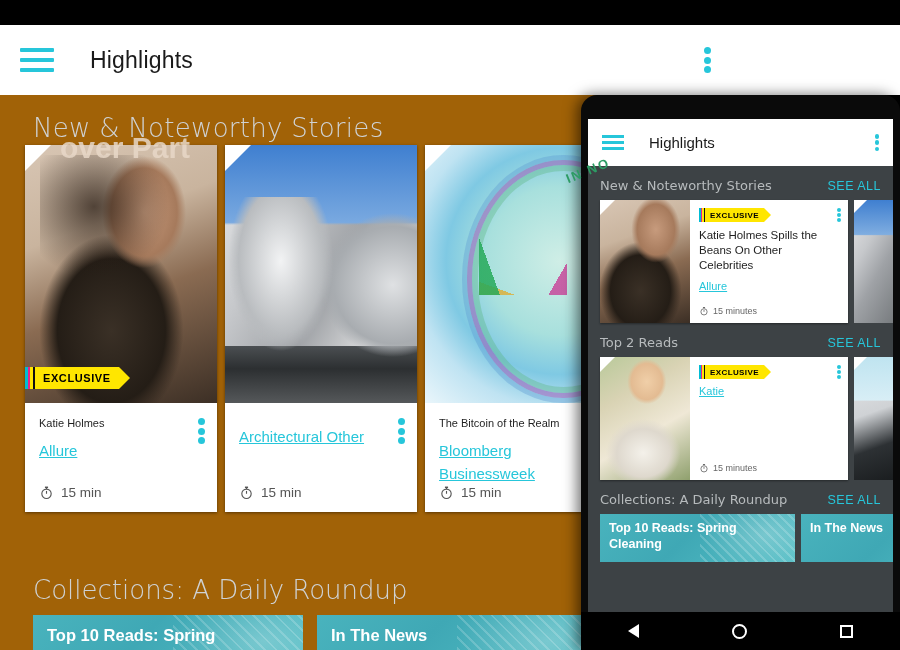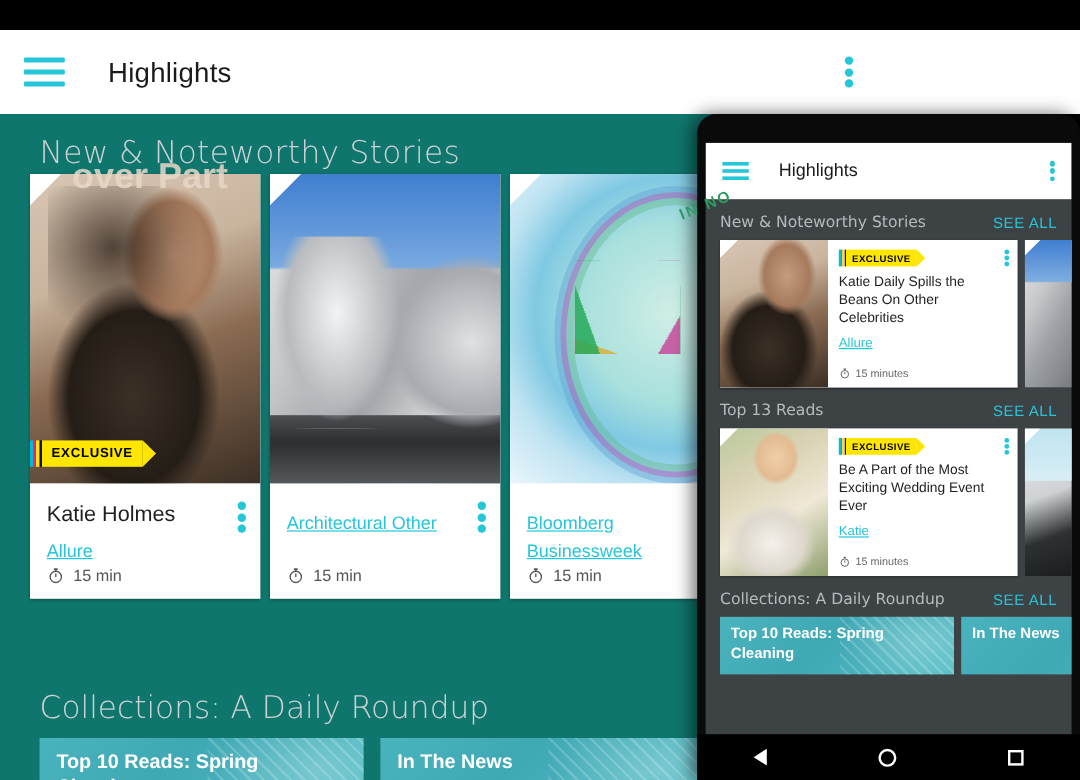--- a/index.html
+++ b/index.html
@@ -2,21 +2,21 @@
 <html><head>
 <meta charset="utf-8">
 <style>
   * { box-sizing: border-box; margin: 0; padding: 0; }
   html, body {
     width: 900px; height: 650px;
     background: #000;
     font-family: "Liberation Sans", sans-serif;
     overflow: hidden;
   }
-  #root { position: relative; width: 741px; height: 650px; background: #0f766e; }
+  #root { position: relative; width: 741px; height: 650px; background: #a16207; }
 
   
   .top-black { position:absolute; left:0; top:0; width:900px; height:25px; background:#000; }
 
   
   .appbar {
     position:absolute; left:0; top:25px; width:900px; height:70px;
     background:#ffffff; display:flex; align-items:center; padding:0 20px;
   }
   .hamburger { width:34px; height:24px; display:flex; flex-direction:column; justify-content:space-between; cursor:pointer; }
@@ -53,21 +53,21 @@
   .cmyk i { flex:1; }
   .excl-badge {
     background:#ffe600; color:#000; font-size:11px; font-weight:bold;
     letter-spacing:.6px; padding:0 8px; display:flex; align-items:center; position:relative;
   }
   .excl-badge::after {
     content:""; position:absolute; right:-11px; top:0; width:0; height:0;
     border-left:11px solid #ffe600; border-top:11px solid transparent; border-bottom:11px solid transparent;
   }
   .card-body { padding:14px 14px 0 14px; position:relative; flex:1; display:flex; flex-direction:column; }
-  .card-title { font-size:18px; color:#1f1f1f; line-height:1.25; padding-right:22px; }
+  .card-title { font-size:11px; color:#1f1f1f; line-height:1.25; padding-right:22px; }
   .card-source { font-size:15px; color:#26c6da; text-decoration:underline; margin-top:8px; line-height:1.55; }
   .card-dots { position:absolute; right:12px; top:15px; }
   .card-dots i { background:#26c6da; }
   .card-foot { display:flex; align-items:center; gap:7px; padding:0 14px 12px 14px; margin-top:auto; }
   .card-time { font-size:13.5px; color:#555; }
   .stopwatch { width:15px; height:15px; }
 
   
   .img-katie {
     width:100%; height:100%;
@@ -319,20 +319,21 @@
         </div>
       </div>
 
       <div class="card">
         <div class="card-img">
           <div class="img-bitcoin"></div>
           <div class="bitcoin-text">IN NO</div>
           <div class="dogear"></div>
         </div>
         <div class="card-body">
+          <div class="card-title">The Bitcoin of the Realm</div>
           <a class="card-source">Bloomberg Businessweek</a>
           <div class="dots card-dots">
               <i></i>
               <i></i>
               <i></i>
             </div>
         </div>
         <div class="card-foot">
           <svg class="stopwatch" viewBox="0 0 24 24">
             <circle cx="12" cy="14" r="7.5" fill="none" stroke="#555" stroke-width="1.8"></circle>
@@ -390,21 +391,21 @@
           <div class="p-card-body">
             <div class="p-excl-wrap">
               <div class="p-cmyk">
                 <i style="background:#00bcd4"></i>
                   <i style="background:#e91e8c"></i>
                   <i style="background:#ffe600"></i>
                   <i style="background:#111"></i>
               </div>
               <div class="p-excl">EXCLUSIVE</div>
             </div>
-            <div class="p-card-title">Katie Daily Spills the Beans On Other Celebrities</div>
+            <div class="p-card-title">Katie Holmes Spills the Beans On Other Celebrities</div>
             <a class="p-card-source">Allure</a>
             <div class="p-card-foot">
               <svg width="10" height="10" viewBox="0 0 24 24">
                 <circle cx="12" cy="14" r="7.5" fill="none" stroke="#666" stroke-width="2"></circle>
                 <line x1="12" y1="14" x2="12" y2="9.5" stroke="#666" stroke-width="2"></line>
                 <rect x="9.5" y="2.5" width="5" height="2.6" fill="#666"></rect>
               </svg>
               <span class="p-card-time">15 minutes</span>
             </div>
             <div class="p-card-dots">
@@ -414,40 +415,39 @@
               </div>
           </div>
         </div>
         <div class="p-partial">
           <div class="img-p-disney"></div>
           <div class="p-dogear"></div>
         </div>
       </div>
 
       <div class="p-sechead">
-        <div class="p-sectitle">Top 13 Reads</div>
+        <div class="p-sectitle">Top 2 Reads</div>
         <div class="p-seeall">SEE ALL</div>
       </div>
       <div class="p-cardrow">
         <div class="p-card">
           <div class="p-card-img">
             <div class="img-p-bride"></div>
             <div class="p-dogear"></div>
           </div>
           <div class="p-card-body">
             <div class="p-excl-wrap">
               <div class="p-cmyk">
                 <i style="background:#00bcd4"></i>
                   <i style="background:#e91e8c"></i>
                   <i style="background:#ffe600"></i>
                   <i style="background:#111"></i>
               </div>
               <div class="p-excl">EXCLUSIVE</div>
             </div>
-            <div class="p-card-title">Be A Part of the Most Exciting Wedding Event Ever</div>
             <a class="p-card-source">Katie</a>
             <div class="p-card-foot">
               <svg width="10" height="10" viewBox="0 0 24 24">
                 <circle cx="12" cy="14" r="7.5" fill="none" stroke="#666" stroke-width="2"></circle>
                 <line x1="12" y1="14" x2="12" y2="9.5" stroke="#666" stroke-width="2"></line>
                 <rect x="9.5" y="2.5" width="5" height="2.6" fill="#666"></rect>
               </svg>
               <span class="p-card-time">15 minutes</span>
             </div>
             <div class="p-card-dots">

